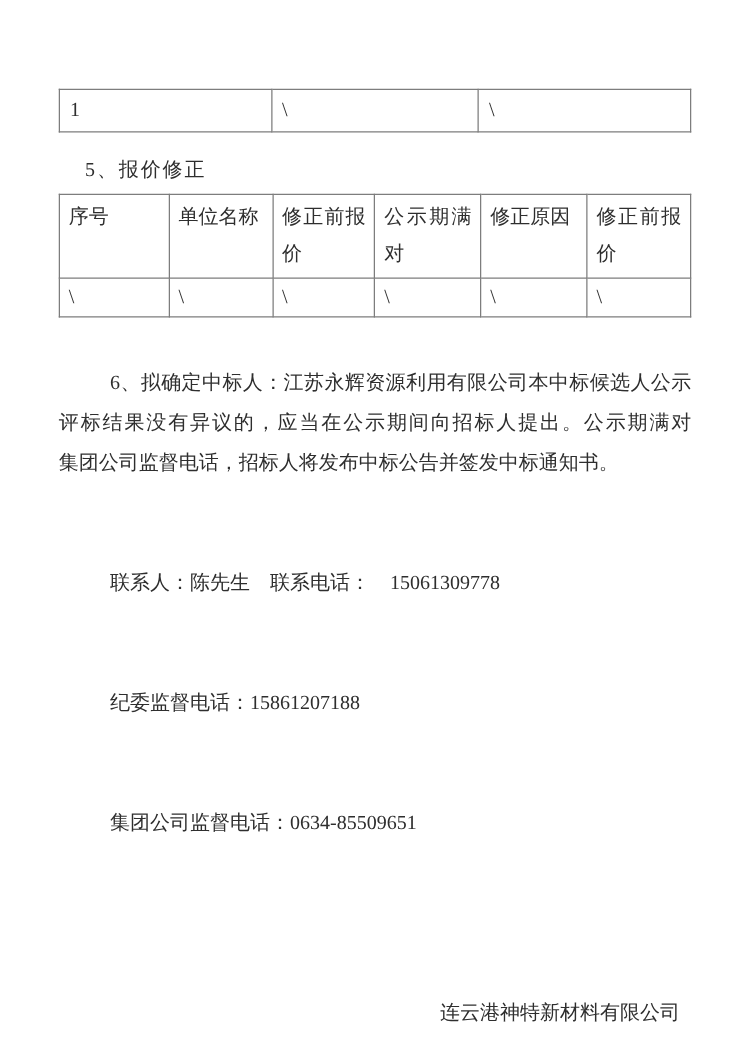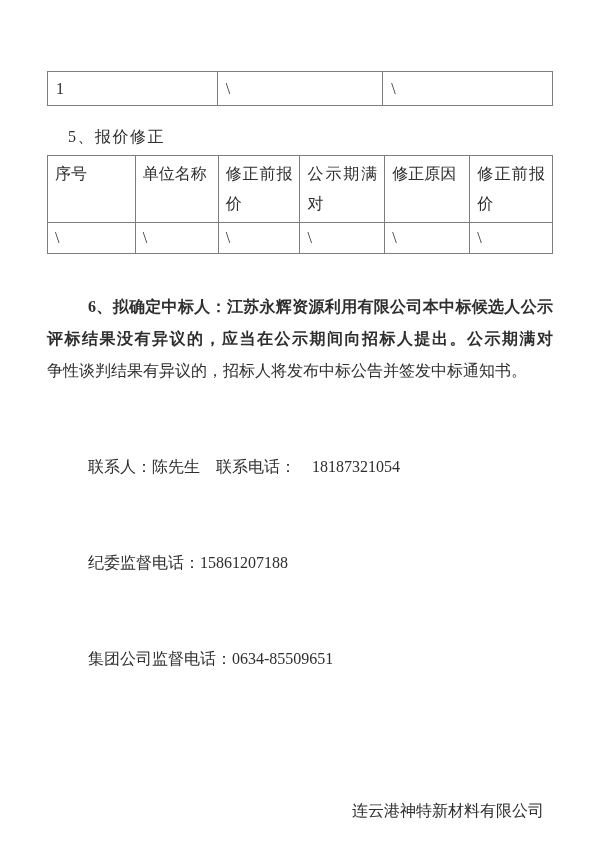--- a/index.html
+++ b/index.html
@@ -70,21 +70,20 @@
     margin-top: 37px;
     font-size: 16px;
     line-height: 32px;
   }
   .pline {
     min-height: 32px;
   }
   .jfull {
     text-align: justify;
     text-align-last: justify;
-    font-weight: bold;
   }
   .indent {
     text-indent: 41px;
   }
   
   .contact {
     font-size: 16px;
     line-height: 32px;
     padding-left: 41px;
     white-space: pre-wrap;
@@ -147,25 +146,25 @@
         <td>\</td>
         <td>\</td>
         <td>\</td>
       </tr>
     </tbody>
   </table>
 
   <div class="para">
     <div class="pline indent jfull">6、拟确定中标人：江苏永辉资源利用有限公司本中标候选人公示</div>
     <div class="pline jfull">评标结果没有异议的，应当在公示期间向招标人提出。公示期满对</div>
-    <div class="pline">争性谈判结果有异议的，招标人将发布中标公告并签发中标通知书。</div>
+    <div class="pline">集团公司监督电话，招标人将发布中标公告并签发中标通知书。</div>
   </div>
 
   <div class="contact">
-    <div>联系人：陈先生　联系电话：　18187321054</div>
+    <div>联系人：陈先生　联系电话：　15061309778</div>
     <div>纪委监督电话：15861207188</div>
     <div>集团公司监督电话：0634-85509651</div>
   </div>
 
   <div class="signature">
     <div class="company">连云港神特新材料有限公司</div>
 
   </div>
 
 </div>

